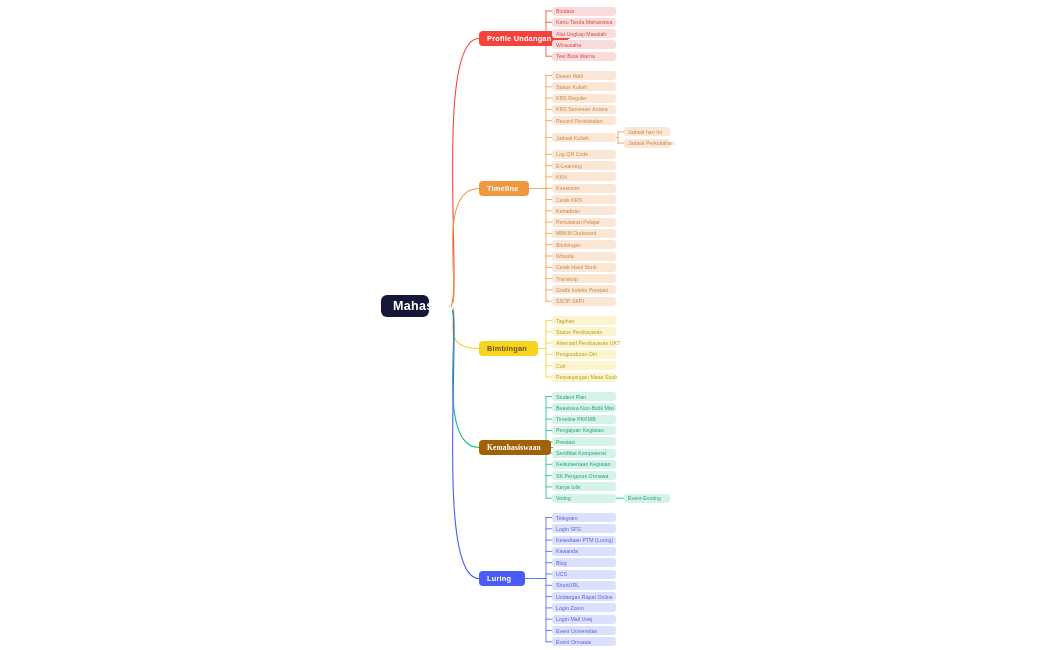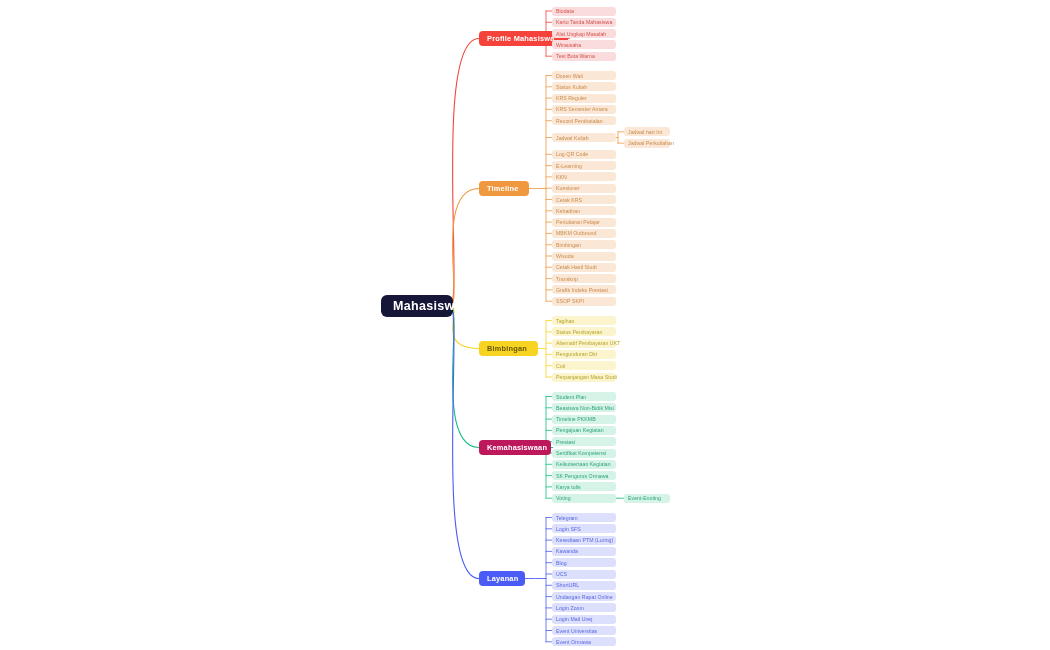--- a/index.html
+++ b/index.html
@@ -39,21 +39,21 @@
     font-size:7.4px;
     font-weight:bold;
     border-radius:4px;
     padding:0 8px;
     height:15px;
     letter-spacing:.2px;
   }
   .branch.c-red   {background:#f5433b;}
   .branch.c-orange{background:#f0983f;}
   .branch.c-yellow{background:#f7d322;color:#6a5800;}
-  .branch.c-green {background:#be185d;}
+  .branch.c-green {background:#a16207;font-family:Liberation Serif, serif;}
   .branch.c-blue  {background:#4a5cf5;}
 
   
   .leaf{
     font-size:5.2px;
     border-radius:3px;
     height:9px;
     padding:0 4px;
     letter-spacing:.05px;
   }
@@ -136,22 +136,22 @@
       <path d="M 546 573.9999999999998 L 552 573.9999999999998" fill="none" stroke="#4a5cf5" stroke-width="0.8" stroke-linecap="round"></path>
       <path d="M 546 585.2999999999997 L 552 585.2999999999997" fill="none" stroke="#4a5cf5" stroke-width="0.8" stroke-linecap="round"></path>
       <path d="M 546 596.5999999999997 L 552 596.5999999999997" fill="none" stroke="#4a5cf5" stroke-width="0.8" stroke-linecap="round"></path>
       <path d="M 546 607.8999999999996 L 552 607.8999999999996" fill="none" stroke="#4a5cf5" stroke-width="0.8" stroke-linecap="round"></path>
       <path d="M 546 619.1999999999996 L 552 619.1999999999996" fill="none" stroke="#4a5cf5" stroke-width="0.8" stroke-linecap="round"></path>
       <path d="M 546 630.4999999999995 L 552 630.4999999999995" fill="none" stroke="#4a5cf5" stroke-width="0.8" stroke-linecap="round"></path>
       <path d="M 546 641.7999999999995 L 552 641.7999999999995" fill="none" stroke="#4a5cf5" stroke-width="0.8" stroke-linecap="round"></path>
       <path d="M 546 517.5 L 546 641.7999999999995" fill="none" stroke="#4a5cf5" stroke-width="0.8" stroke-linecap="round"></path>
       <path d="M 525.1 578.5 C 535.1 578.5 536 578.5 546 578.5" fill="none" stroke="#4a5cf5" stroke-width="0.9" stroke-linecap="round"></path>
     </svg>
-<div class="node root" style="left: 381px; top: 295px; width: 72px; height: 22px;">Mahasiswa</div>
-    <div class="node branch c-red" style="left: 479px; top: 31px; width: 89.1px; height: 15px;">Profile Mahasiswa</div>
+<div class="node root" style="left: 381px; top: 295px; width: 48px; height: 22px;">Mahasiswa</div>
+    <div class="node branch c-red" style="left: 479px; top: 31px; width: 89.1px; height: 15px;">Profile Undangan</div>
     <div class="node leaf c-red" style="left: 552px; top: 6.5px; width: 64px; height: 9px;">Biodata</div>
     <div class="node leaf c-red" style="left: 552px; top: 17.8px; width: 64px; height: 9px;">Kartu Tanda Mahasiswa</div>
     <div class="node leaf c-red" style="left: 552px; top: 29.1px; width: 64px; height: 9px;">Alat Ungkap Masalah</div>
     <div class="node leaf c-red" style="left: 552px; top: 40.4px; width: 64px; height: 9px;">Wirausaha</div>
     <div class="node leaf c-red" style="left: 552px; top: 51.7px; width: 64px; height: 9px;">Test Buta Warna</div>
     <div class="node branch c-orange" style="left: 479px; top: 181px; width: 50.4px; height: 15px;">Timeline</div>
     <div class="node leaf c-orange" style="left: 552px; top: 71px; width: 64px; height: 9px;">Dosen Wali</div>
     <div class="node leaf c-orange" style="left: 552px; top: 82.3px; width: 64px; height: 9px;">Status Kuliah</div>
     <div class="node leaf c-orange" style="left: 552px; top: 93.6px; width: 64px; height: 9px;">KRS Reguler</div>
     <div class="node leaf c-orange" style="left: 552px; top: 104.9px; width: 64px; height: 9px;">KRS Semester Antara</div>
@@ -185,21 +185,21 @@
     <div class="node leaf c-green" style="left: 552px; top: 403.3px; width: 64px; height: 9px;">Beasiswa Non-Bidik Misi</div>
     <div class="node leaf c-green" style="left: 552px; top: 414.6px; width: 64px; height: 9px;">Timeline PKKMB</div>
     <div class="node leaf c-green" style="left: 552px; top: 425.9px; width: 64px; height: 9px;">Pengajuan Kegiatan</div>
     <div class="node leaf c-green" style="left: 552px; top: 437.2px; width: 64px; height: 9px;">Prestasi</div>
     <div class="node leaf c-green" style="left: 552px; top: 448.5px; width: 64px; height: 9px;">Sertifikat Kompetensi</div>
     <div class="node leaf c-green" style="left: 552px; top: 459.8px; width: 64px; height: 9px;">Keikutsertaan Kegiatan</div>
     <div class="node leaf c-green" style="left: 552px; top: 471.1px; width: 64px; height: 9px;">SK Pengurus Ormawa</div>
     <div class="node leaf c-green" style="left: 552px; top: 482.4px; width: 64px; height: 9px;">Karya tulis</div>
     <div class="node leaf c-green" style="left: 552px; top: 493.7px; width: 64px; height: 9px;">Voting</div>
     <div class="node leaf c-green" style="left: 624px; top: 493.7px; width: 46px; height: 9px;">Event-Evoting</div>
-    <div class="node branch c-blue" style="left: 479px; top: 571px; width: 46.1px; height: 15px;">Layanan</div>
+    <div class="node branch c-blue" style="left: 479px; top: 571px; width: 46.1px; height: 15px;">Luring</div>
     <div class="node leaf c-blue" style="left: 552px; top: 513px; width: 64px; height: 9px;">Telegram</div>
     <div class="node leaf c-blue" style="left: 552px; top: 524.3px; width: 64px; height: 9px;">Login SFS</div>
     <div class="node leaf c-blue" style="left: 552px; top: 535.6px; width: 64px; height: 9px;">Kesediaan PTM (Luring)</div>
     <div class="node leaf c-blue" style="left: 552px; top: 546.9px; width: 64px; height: 9px;">Kawanda</div>
     <div class="node leaf c-blue" style="left: 552px; top: 558.2px; width: 64px; height: 9px;">Blog</div>
     <div class="node leaf c-blue" style="left: 552px; top: 569.5px; width: 64px; height: 9px;">UCS</div>
     <div class="node leaf c-blue" style="left: 552px; top: 580.8px; width: 64px; height: 9px;">ShortURL</div>
     <div class="node leaf c-blue" style="left: 552px; top: 592.1px; width: 64px; height: 9px;">Undangan Rapat Online</div>
     <div class="node leaf c-blue" style="left: 552px; top: 603.4px; width: 64px; height: 9px;">Login Zoom</div>
     <div class="node leaf c-blue" style="left: 552px; top: 614.7px; width: 64px; height: 9px;">Login Mail Unej</div>

